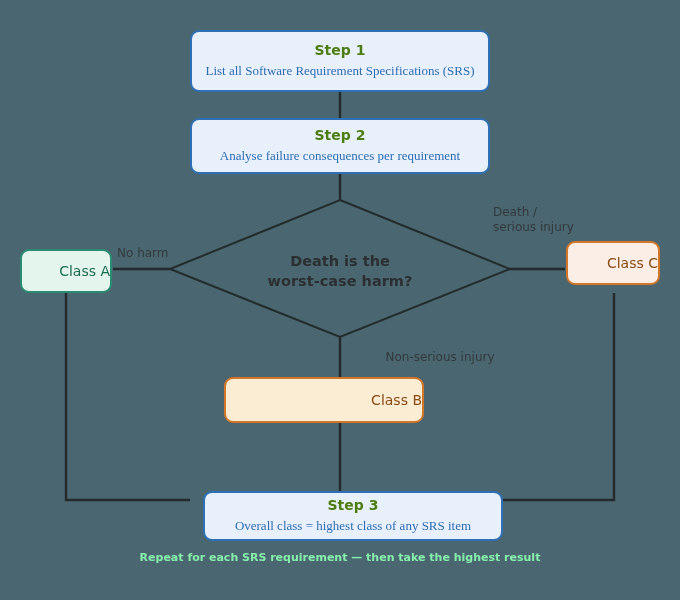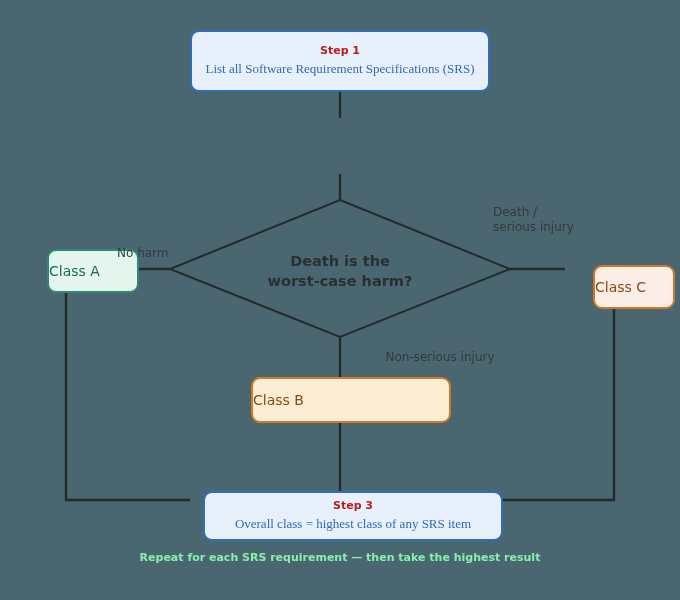--- a/index.html
+++ b/index.html
@@ -35,44 +35,43 @@
     border: 2px solid #2f6fb5;
     border-radius: 9px;
     display: flex;
     flex-direction: column;
     align-items: center;
     justify-content: center;
     color: #1d5ba4;
   }
   .step-title {
     font-weight: bold;
-    font-size: 11px;
+    font-size: 14px;
     line-height: 1.25;
-    color: #b91c1c;
+    color: #4d7c0f;
   }
   .step-sub {
     font-size: 13px;
     line-height: 1.3;
     color: #2d6cb5;
     margin-top: 3px;
     white-space: nowrap;
     font-family: Liberation Serif, serif;
   }
 
   
   .class-box {
     position: absolute;
     box-sizing: border-box;
     border-radius: 9px;
     display: flex;
     align-items: center;
-    justify-content: flex-start;
+    justify-content: flex-end;
     font-size: 14px;
     font-weight: normal;
-    margin-left: 27px;
   }
   .class-a {
     background: #e3f5ec;
     border: 2px solid #2b8a72;
     color: #1d6b52;
   }
   .class-b {
     background: #fbecd4;
     border: 2px solid #d2762a;
     color: #8a4a14;
@@ -141,33 +140,37 @@
     <polyline points="66,293 66,500 190,500" fill="none" stroke="#232b2d" stroke-width="2.4"></polyline>
 
     <polyline points="614,293 614,500 490,500" fill="none" stroke="#232b2d" stroke-width="2.4"></polyline>
   </svg>
 
   <div class="step-box" style="left:190px; top:30px; width:300px; height:62px;">
     <div class="step-title">Step 1</div>
     <div class="step-sub">List all Software Requirement Specifications (SRS)</div>
   </div>
 
+  <div class="step-box" style="left:190px; top:118px; width:300px; height:56px;">
+    <div class="step-title">Step 2</div>
+    <div class="step-sub">Analyse failure consequences per requirement</div>
+  </div>
 
   <div class="diamond-label" style="left:240px; top:252px; width:200px;">Death is the
 worst-case harm?</div>
 
   <div class="class-box class-a" style="left:20px; top:249px; width:92px; height:44px;">
     <span>Class A</span>
   </div>
 
   <div class="class-box class-b" style="left:224px; top:377px; width:200px; height:46px;">
     <span>Class B</span>
   </div>
 
-  <div class="class-box class-c" style="left:566px; top:265px; width:82px; height:44px;">
+  <div class="class-box class-c" style="left:566px; top:241px; width:94px; height:44px;">
     <span>Class C</span>
   </div>
 
   <div class="edge-label" style="left:117px; top:246px;">No harm</div>
 
   <div class="edge-label center" style="left:360px; top:350px; width:160px; text-align:center;">Non-serious injury</div>
 
   <div class="edge-label center" style="left:493px; top:205px; width:110px;">Death /
 serious injury</div>
 

